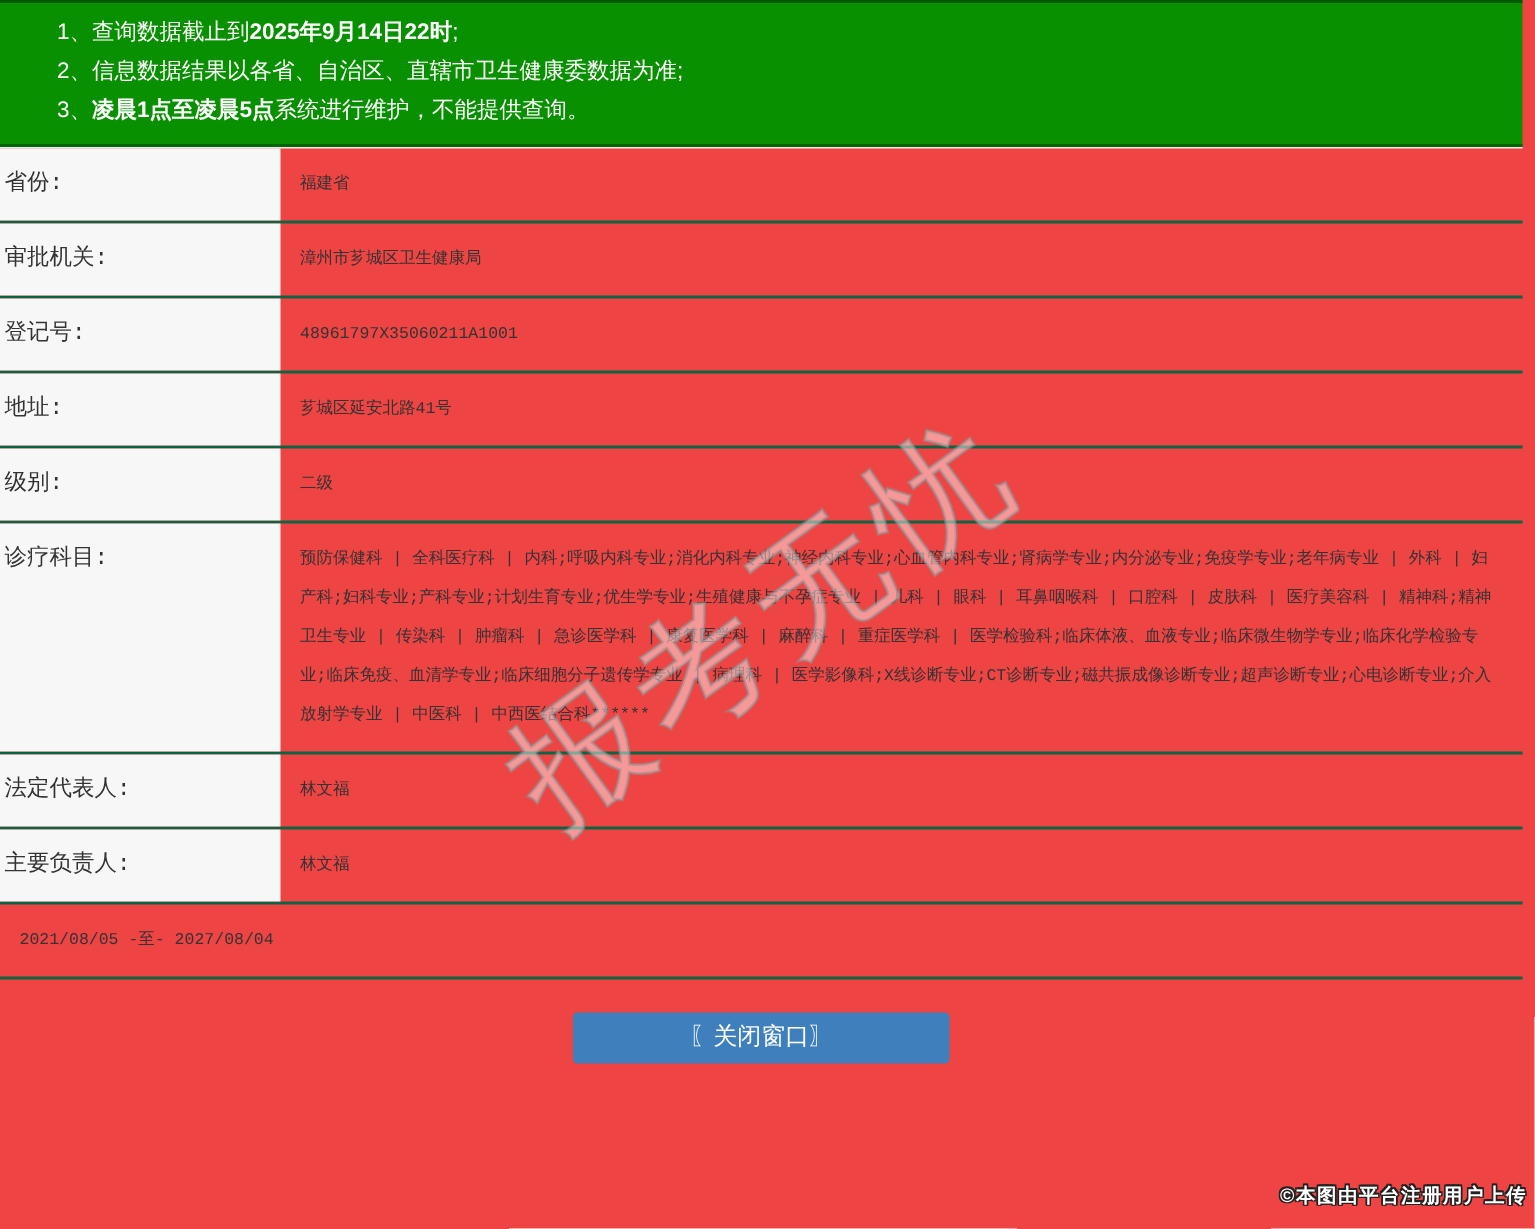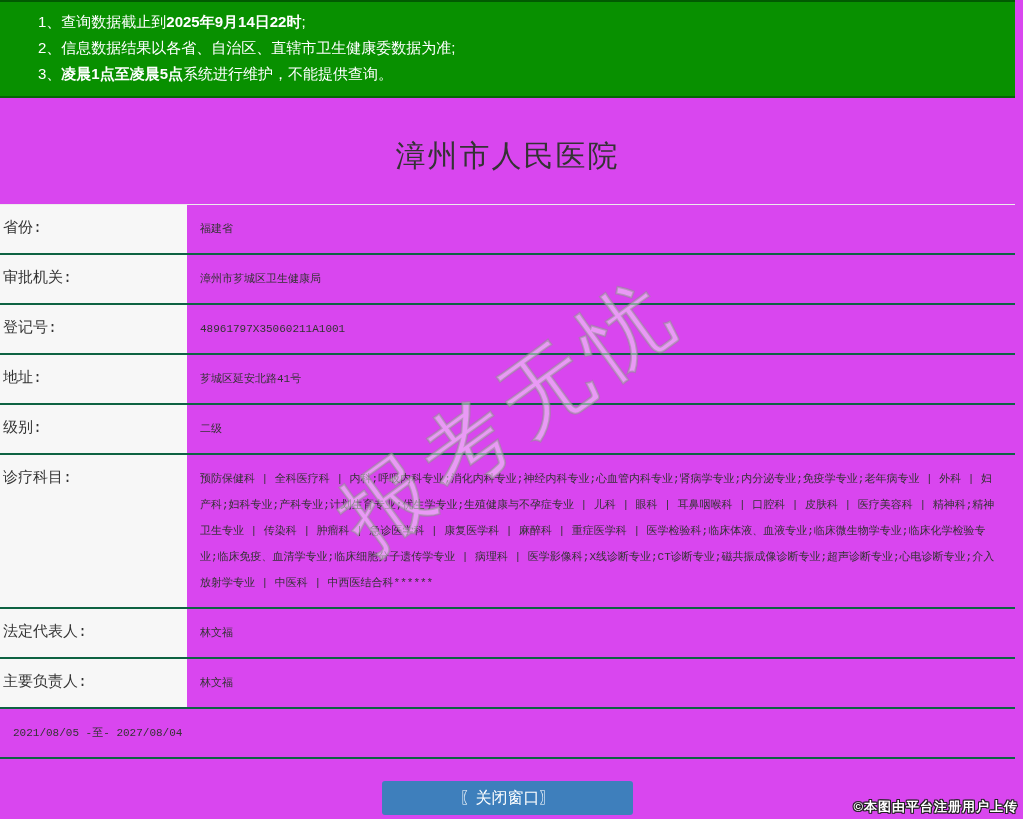--- a/index.html
+++ b/index.html
@@ -1,18 +1,18 @@
 <!DOCTYPE html>
 <html style="--banner-bg: #089000; --row-border: #0e6343; --button-bg: #3e7fbc; --label-bg: #f7f7f7;"><head>
 <meta charset="utf-8">
 <style>
   * { margin:0; padding:0; box-sizing:border-box; }
   html,body { width:1023px; height:819px; background:#fff; overflow:hidden;
     font-family:"Liberation Sans","DejaVu Sans",sans-serif; }
-  .page { position:relative; width:1023px; height:819px; background:#d946ef; }
+  .page { position:relative; width:1023px; height:819px; background:#ef4444; }
 
   
   .banner {
     width:1015px; background:var(--banner-bg,#089000);
     border-top:2px solid #015a01; border-bottom:2px solid #056405;
     padding:7px 10px 9px 38px;
   }
   .notice-line { color:#fff; font-size:15px; line-height:26px; white-space:nowrap; }
   .notice-line b { font-weight:bold; }
 
@@ -48,38 +48,37 @@
     transform:translate(-50%,-50%) rotate(-36deg);
     font-size:88px; letter-spacing:10px; white-space:nowrap;
     color:rgba(255,255,255,0.45);
     -webkit-text-stroke:2px rgba(145,145,145,0.55);
     text-stroke:2px rgba(145,145,145,0.55);
     pointer-events:none; z-index:10;
   }
 
   
   .attribution {
-    position:absolute; right:5px; bottom:3px; z-index:11;
+    position:absolute; right:5px; bottom:13px; z-index:11;
     font-size:13px; font-weight:bold; color:#fff; letter-spacing:1px;
     text-shadow:-1px 0 0 #222, 1px 0 0 #222, 0 -1px 0 #222, 0 1px 0 #222,
                 -1px -1px 0 #222, 1px 1px 0 #222, -1px 1px 0 #222, 1px -1px 0 #222;
   }
 </style>
 </head>
 <body>
 
 <div class="page">
 
   <div class="banner">
     <div class="notice-line"><span>1、查询数据截止到</span><b>2025年9月14日22时</b><span>;</span></div>
     <div class="notice-line"><span>2、信息数据结果以各省、自治区、直辖市卫生健康委数据为准;</span><b></b><span></span></div>
     <div class="notice-line"><span>3、</span><b>凌晨1点至凌晨5点</b><span>系统进行维护，不能提供查询。</span></div>
   </div>
 
-  <h1 class="title">漳州市人民医院</h1>
 
   <div class="info-table">
     <div class="row">
       <div class="cell-label">省份:</div>
       <div class="cell-value">福建省</div>
     </div>
     <div class="row">
       <div class="cell-label">审批机关:</div>
       <div class="cell-value">漳州市芗城区卫生健康局</div>
     </div>

